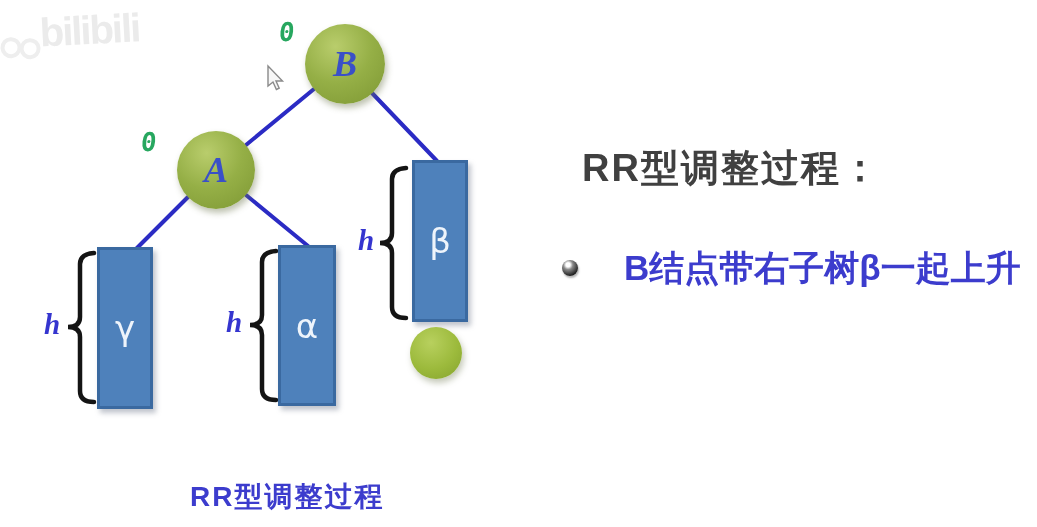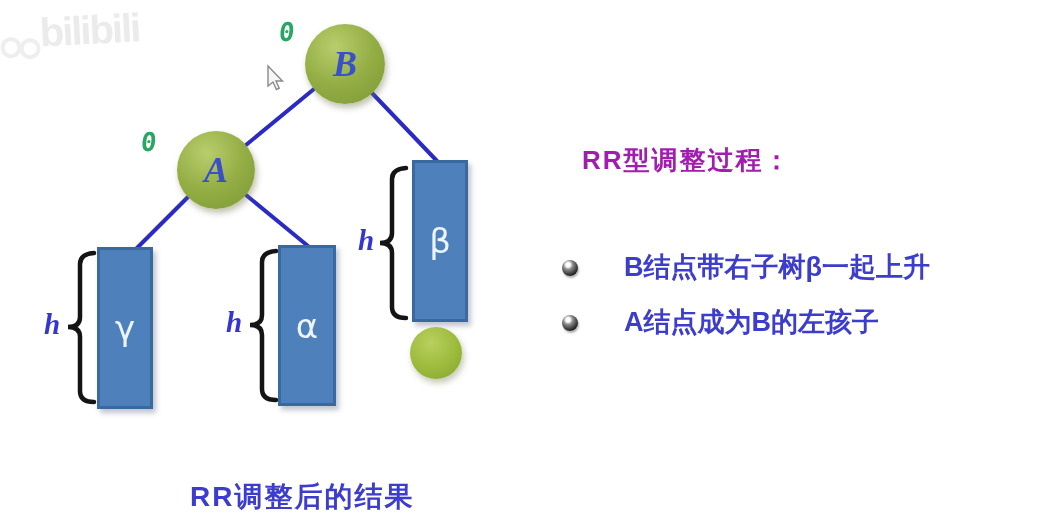--- a/index.html
+++ b/index.html
@@ -60,32 +60,32 @@
   
   #overlay{position:absolute;left:0;top:0;width:1037px;height:527px;pointer-events:none;}
   
   .caption{
     position:absolute;left:190px;top:478px;
     font-size:28px;font-weight:bold;color:#3c3ccd;letter-spacing:2px;
   }
   
   .panel-title{
     position:absolute;left:582px;top:143px;
-    font-size:26px;font-weight:bold;color:#a21caf;letter-spacing:2px;
+    font-size:38px;font-weight:bold;color:#404040;letter-spacing:2px;
   }
   .bullets{position:absolute;left:562px;top:240px;width:475px;}
   .bullet-row{display:flex;align-items:flex-start;}
   .bullet-icon-cell{width:62px;flex:0 0 62px;padding-top:20px;}
   .sphere{
     width:16px;height:16px;border-radius:50%;
     background:radial-gradient(circle at 38% 30%, #ffffff 0%, #ffffff 14%, #8a8a8a 32%, #1b1b1b 75%);
     box-shadow:1px 2px 2px rgba(0,0,0,.3);
   }
   .bullet-text{
-    width:402px;font-size:27px;font-weight:bold;color:#3c3ccd;
+    width:402px;font-size:35px;font-weight:bold;color:#3c3ccd;
     line-height:55px;
   }
 </style>
 </head>
 <body>
 
 <div id="canvas">
 
   <div class="watermark">
     <span class="wm-ring" style="left:0;top:27px"></span>
@@ -129,32 +129,26 @@
   <div class="subtree" id="subtree-beta">
     <span class="glabel">β</span>
   </div>
 
   <div class="tnode" id="leaf-ball"></div>
 
   <div class="hlabel" id="h-gamma">h</div>
   <div class="hlabel" id="h-alpha">h</div>
   <div class="hlabel" id="h-beta">h</div>
 
-  <div class="caption">RR调整后的结果</div>
+  <div class="caption">RR型调整过程</div>
 
   <div class="panel-title">RR型调整过程：</div>
 
   <div class="bullets">
     <div class="bullet-row">
       <div class="bullet-icon-cell">
         <div class="sphere"></div>
       </div>
       <div class="bullet-text">B结点带右子树β一起上升</div>
     </div>
-    <div class="bullet-row">
-      <div class="bullet-icon-cell">
-        <div class="sphere"></div>
-      </div>
-      <div class="bullet-text">A结点成为B的左孩子</div>
-    </div>
   </div>
 
 </div>
 
 </body></html>

